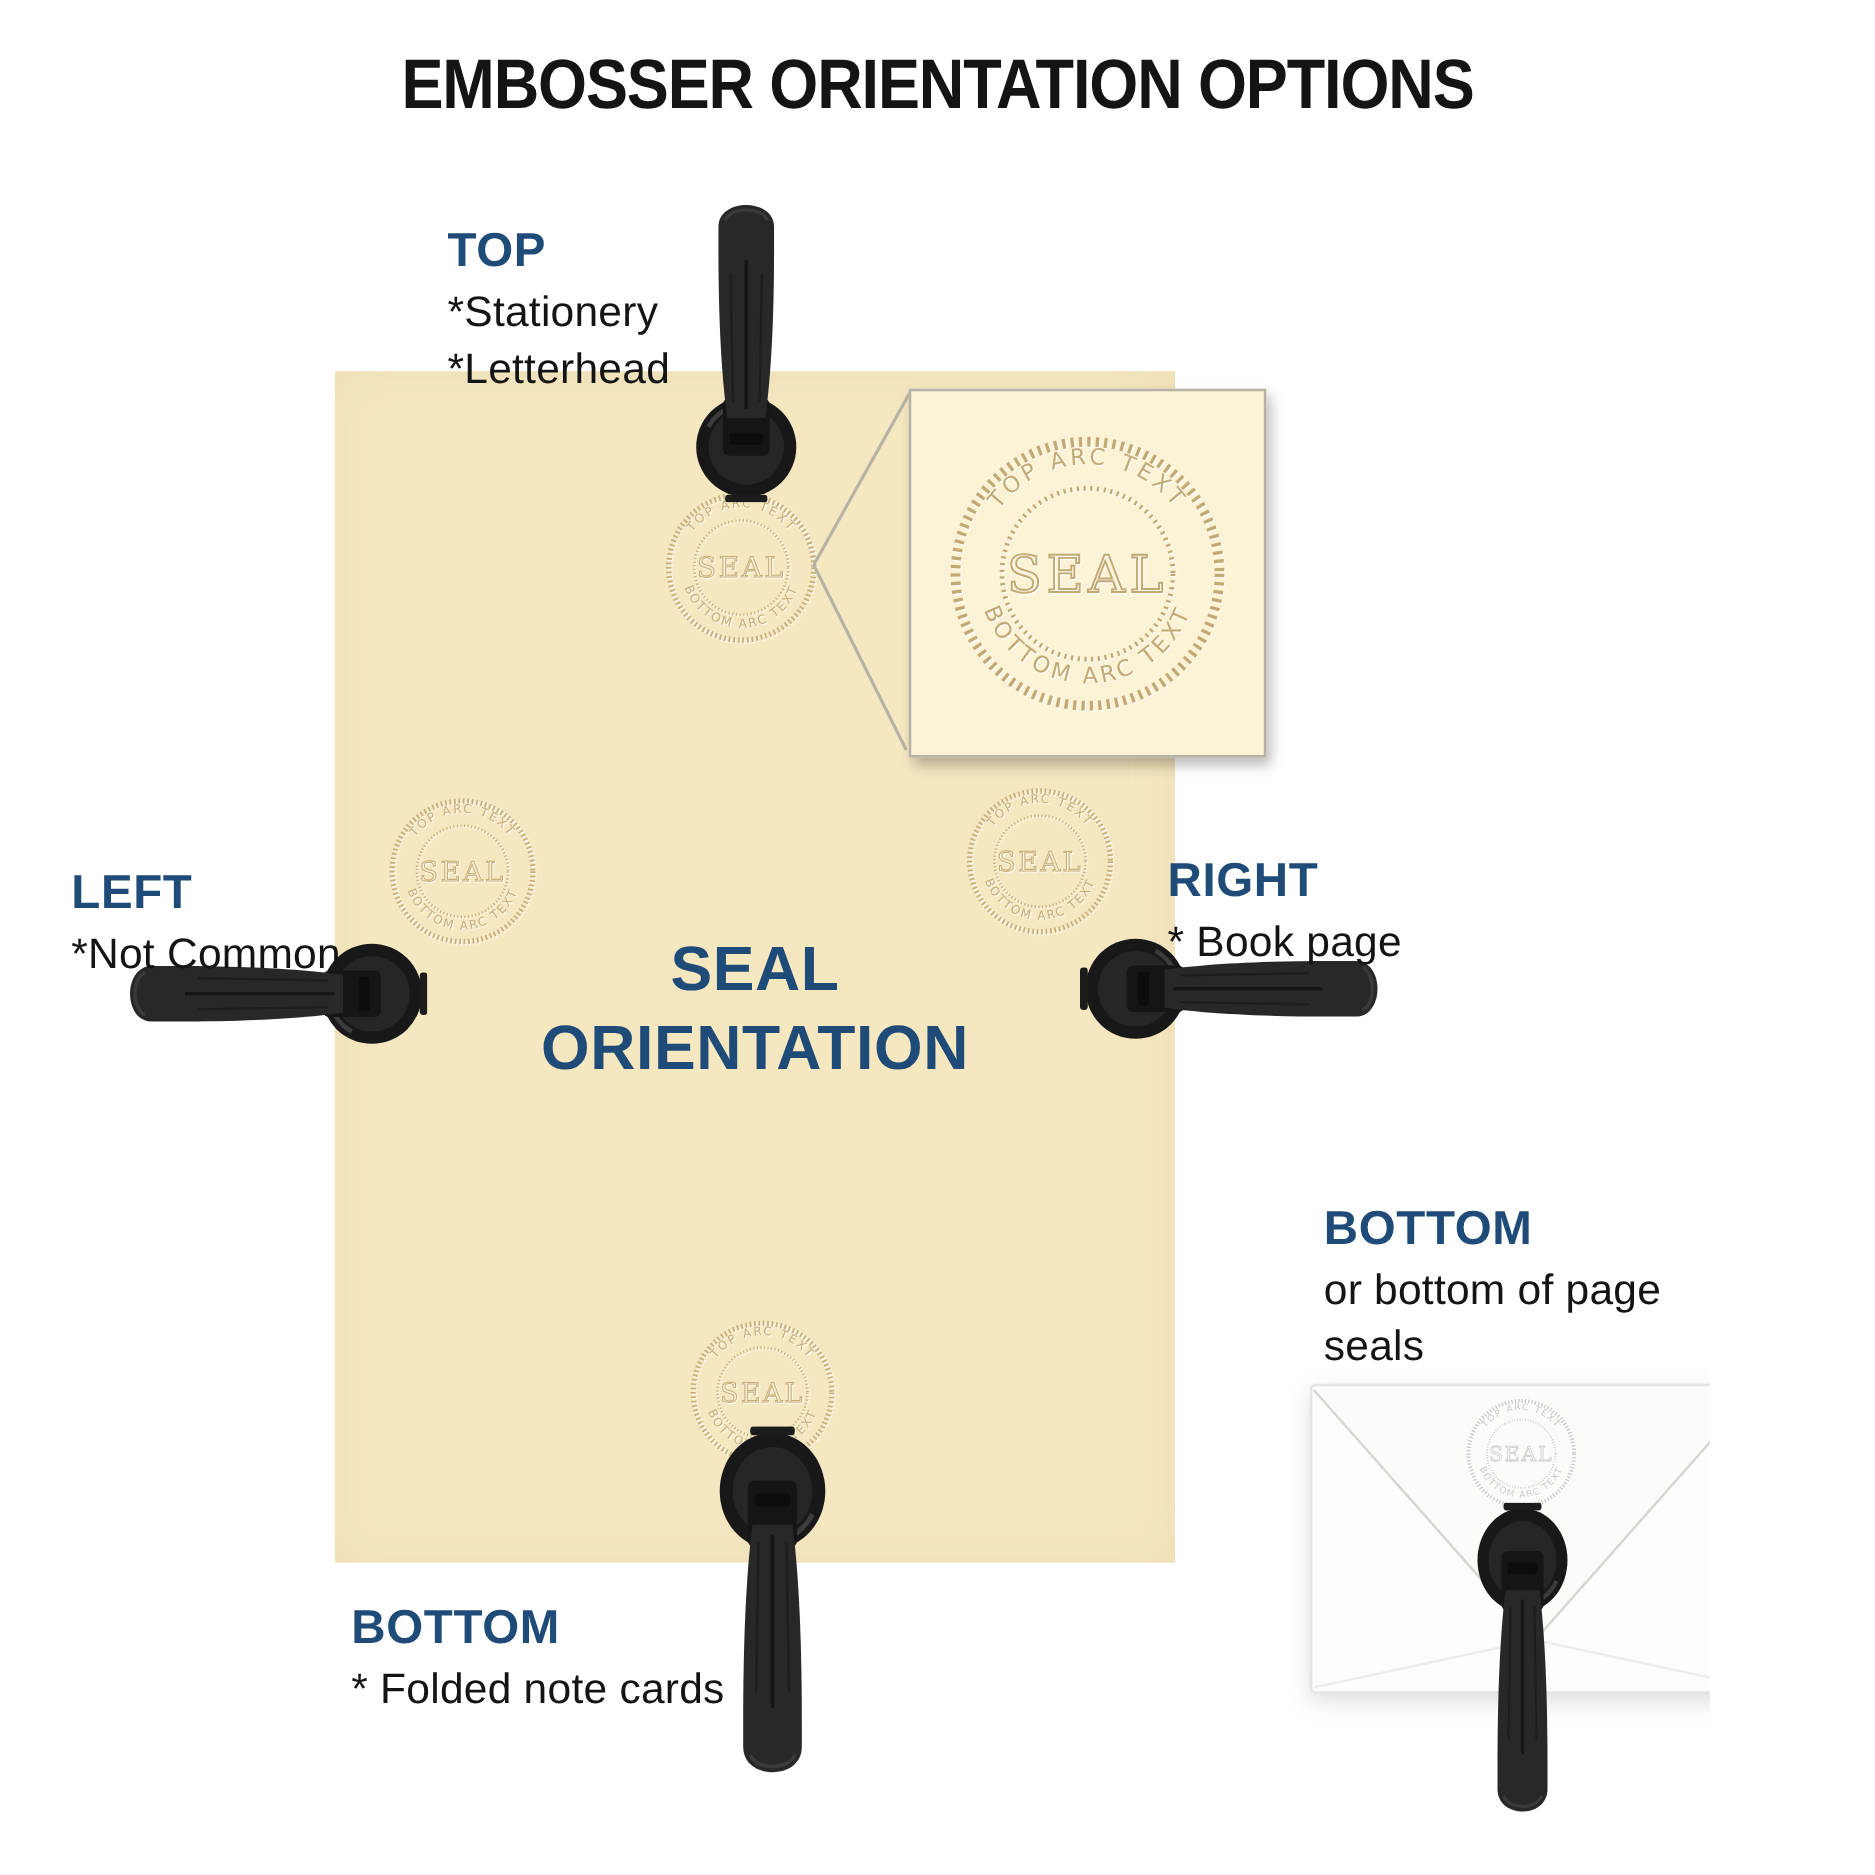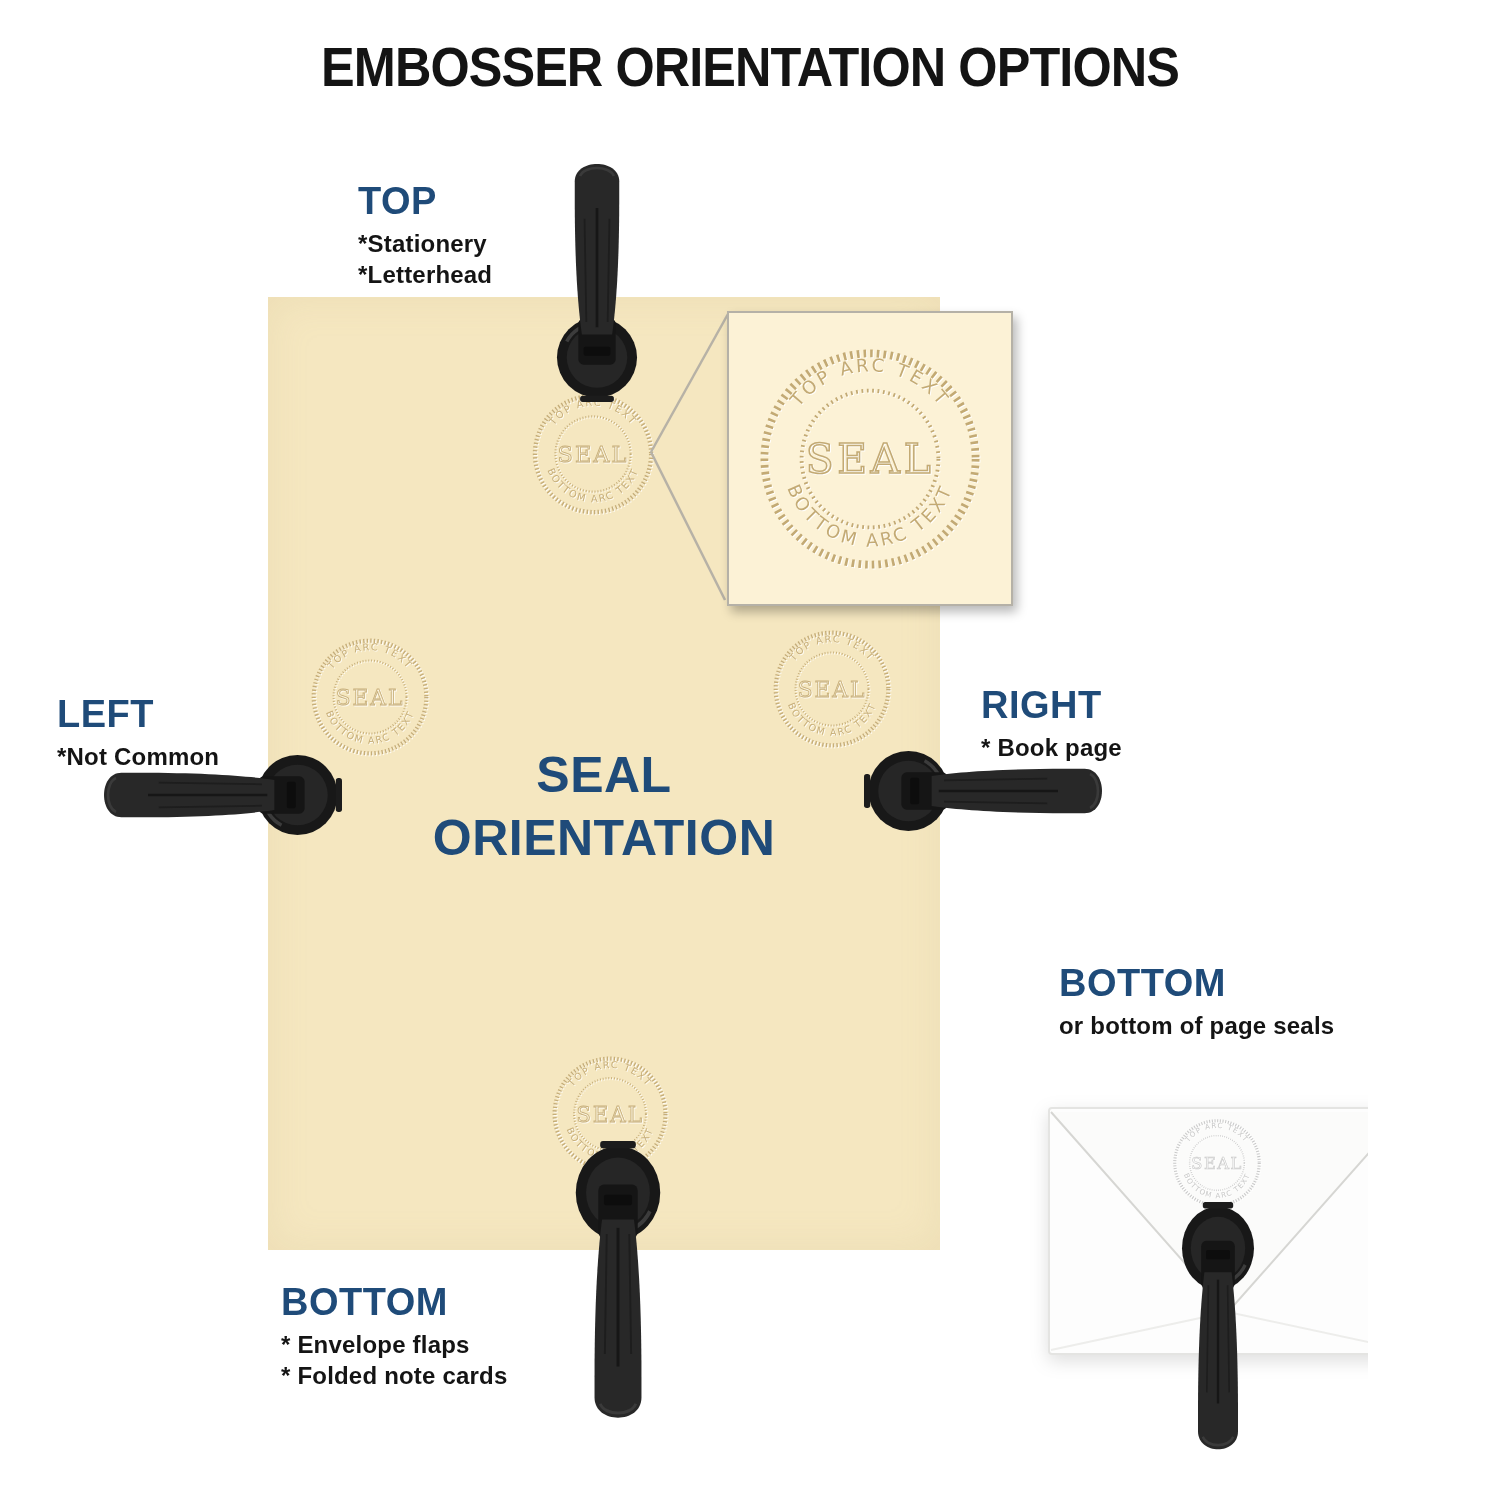--- a/index.html
+++ b/index.html
@@ -33,21 +33,21 @@
     background:var(--inset-bg,#fcf2d6);border:2px solid #b5b1a7;
     box-shadow:4px 6px 10px rgba(0,0,0,.28);
     display:flex;align-items:center;justify-content:center;
   }
   
   .embosser{position:absolute;z-index:5;}
   
   .anno{position:absolute;z-index:6;}
   .anno .head{font-size:38px;font-weight:bold;color:var(--navy,#1f4b79);
               line-height:1.1;margin:0 0 5px 0;letter-spacing:.5px;}
-  .anno .item{font-size:24px;font-weight:bold;color:var(--ink,#141414);
+  .anno .item{font-size:34px;font-weight:normal;color:var(--ink,#141414);
               line-height:1.32;letter-spacing:.2px;}
   
   .center-label{
     position:absolute;left:268px;top:744px;width:672px;z-index:4;
     text-align:center;color:var(--navy,#1f4b79);
     font-size:50px;font-weight:bold;line-height:1.26;letter-spacing:.5px;
   }
   
   .envelope-group{position:absolute;left:0;top:0;z-index:2;}
   .envelope-svg{position:absolute;left:1046px;top:1102px;
@@ -143,28 +143,27 @@
     <div class="head">TOP</div>
     <div class="item">*Stationery</div>
     <div class="item">*Letterhead</div>
   </div>
 
   <div class="anno" style="left:57px;top:694px">
     <div class="head">LEFT</div>
     <div class="item">*Not Common</div>
   </div>
 
-  <div class="anno" style="left:981px;top:685px">
+  <div class="anno" style="left:934px;top:685px">
     <div class="head">RIGHT</div>
     <div class="item">* Book page</div>
   </div>
 
   <div class="anno" style="left:281px;top:1282px">
     <div class="head">BOTTOM</div>
-    <div class="item">* Envelope flaps</div>
     <div class="item">* Folded note cards</div>
   </div>
 
   <div class="anno" style="left:1059px;top:963px">
     <div class="head">BOTTOM</div>
     <div class="item">or bottom of page seals</div>
   </div>
 
   <div class="center-label">
     <div>SEAL</div>

